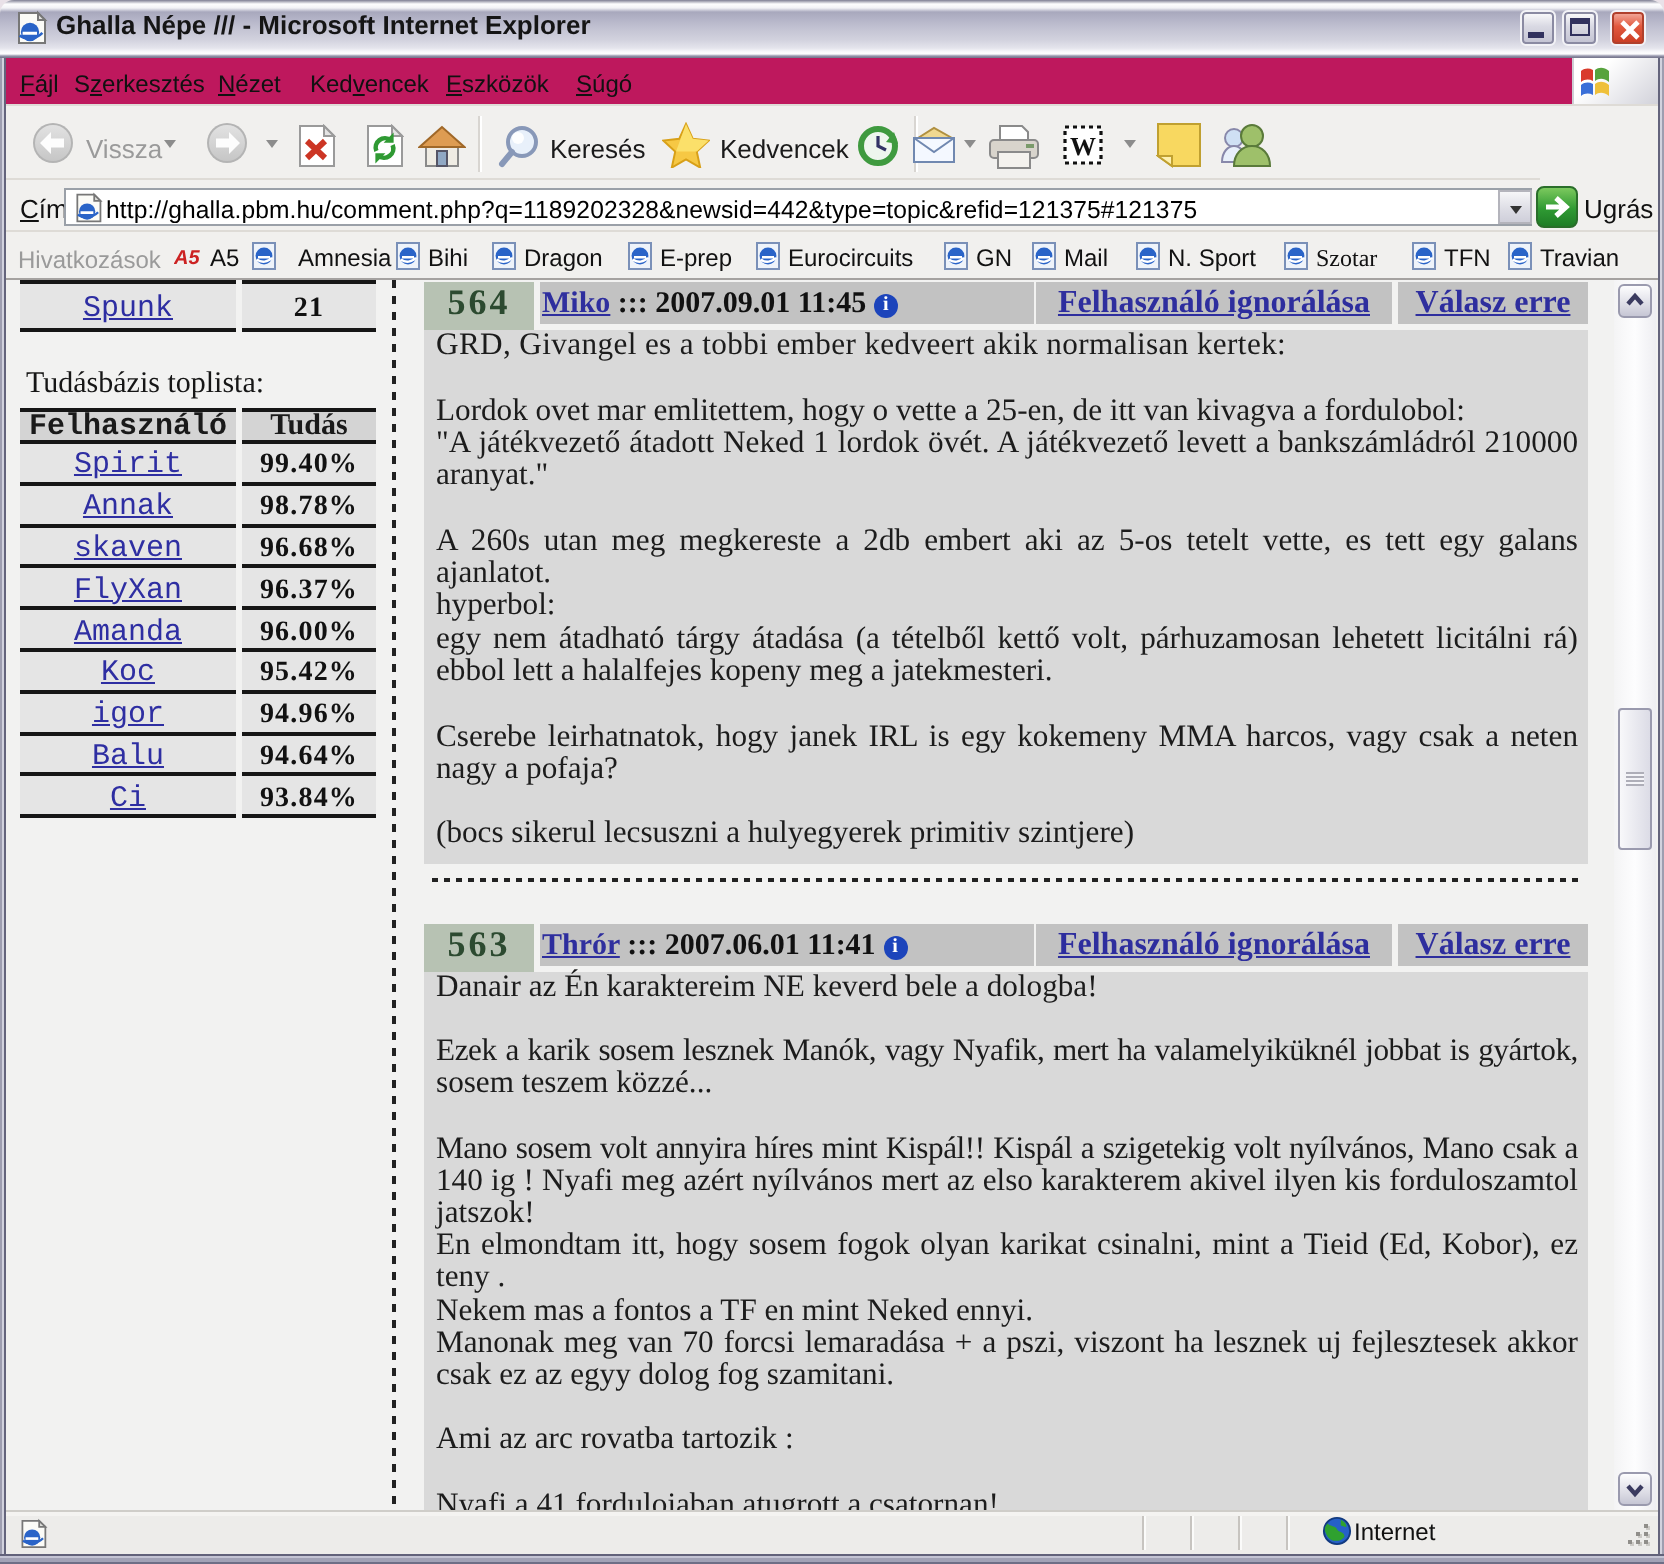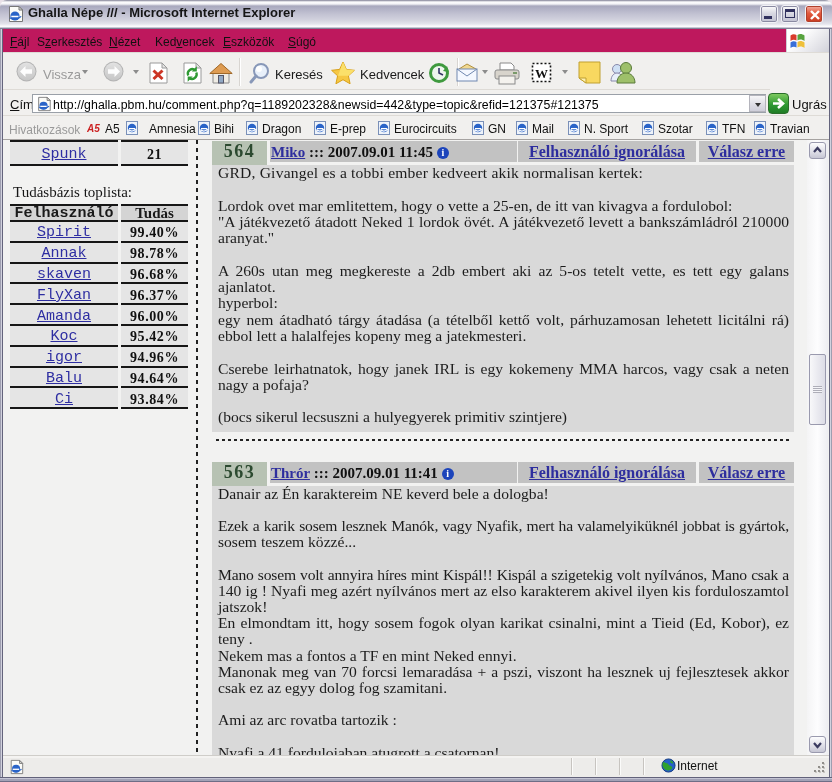--- a/index.html
+++ b/index.html
@@ -290,21 +290,21 @@
         <use href="#eico"></use>
       </svg>
   <div class="litem" style="left:529px;">Mail</div>
   <svg class="abs" style="left:564px;top:4px;" width="14" height="15" viewBox="0 0 14 15">
         <use href="#eico"></use>
       </svg>
   <div class="litem" style="left:581px;">N. Sport</div>
   <svg class="abs" style="left:638px;top:4px;" width="14" height="15" viewBox="0 0 14 15">
         <use href="#eico"></use>
       </svg>
-  <div class="litem" style="left:655px;">Szotar</div>
+  <div class="litem" style="left:655px;font-family:Liberation Serif, serif;">Szotar</div>
   <svg class="abs" style="left:702px;top:4px;" width="14" height="15" viewBox="0 0 14 15">
         <use href="#eico"></use>
       </svg>
   <div class="litem" style="left:719px;">TFN</div>
   <svg class="abs" style="left:750px;top:4px;" width="14" height="15" viewBox="0 0 14 15">
         <use href="#eico"></use>
       </svg>
   <div class="litem" style="left:767px;">Travian</div>
 </div>
 
@@ -386,21 +386,21 @@
     <div class="ln">&nbsp;</div>
     <div class="ln j">Cserebe leirhatnatok, hogy janek IRL is egy kokemeny MMA harcos, vagy csak a neten</div>
     <div class="ln">nagy a pofaja?</div>
     <div class="ln">&nbsp;</div>
     <div class="ln">(bocs sikerul lecsuszni a hulyegyerek primitiv szintjere)</div>
   </div>
   <div class="hdash" style="top:299px;"></div>
 
   <div class="post-h" style="top:322px;">
     <div class="ph-num">563</div>
-    <div class="ph-main"><a href="#">Thrór</a><span class="pdate"> ::: 2007.09.01 11:41 </span><span class="iinfo">i</span></div>
+    <div class="ph-main"><a href="#">Thrór</a><span class="pdate"> ::: 2007.06.01 11:41 </span><span class="iinfo">i</span></div>
     <div class="ph-ign"><a href="#">Felhasználó ignorálása</a></div>
     <div class="ph-rep"><a href="#">Válasz erre</a></div>
   </div>
   <div class="post-b" style="top:346px;height:280px;line-height:16.15px;" id="pb2">
     <div class="ln">Danair az Én karaktereim NE keverd bele a dologba!</div>
     <div class="ln">&nbsp;</div>
     <div class="ln j" style="letter-spacing:-0.2px;">Ezek a karik sosem lesznek Manók, vagy Nyafik, mert ha valamelyiküknél jobbat is gyártok,</div>
     <div class="ln">sosem teszem közzé...</div>
     <div class="ln">&nbsp;</div>
     <div class="ln j" style="letter-spacing:-0.2px;">Mano sosem volt annyira híres mint Kispál!! Kispál a szigetekig volt nyílvános, Mano csak a</div>

